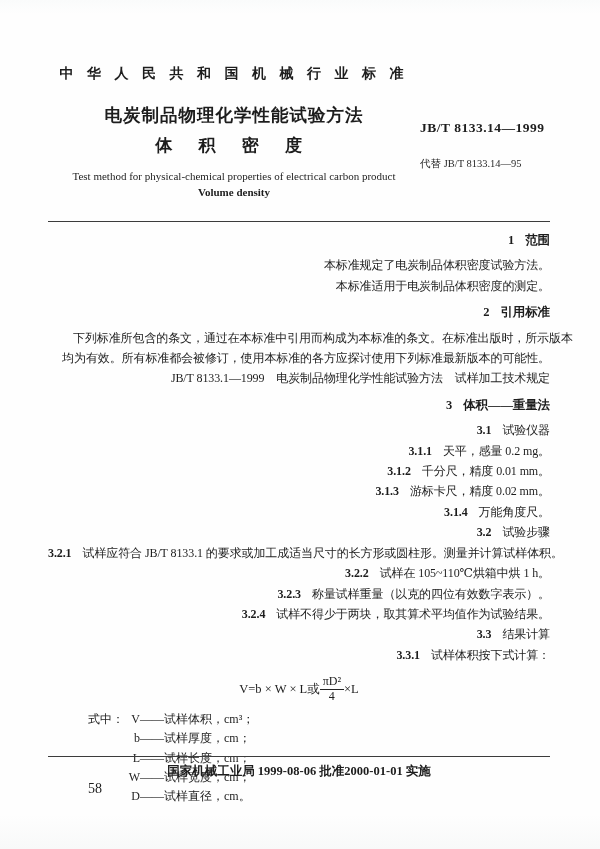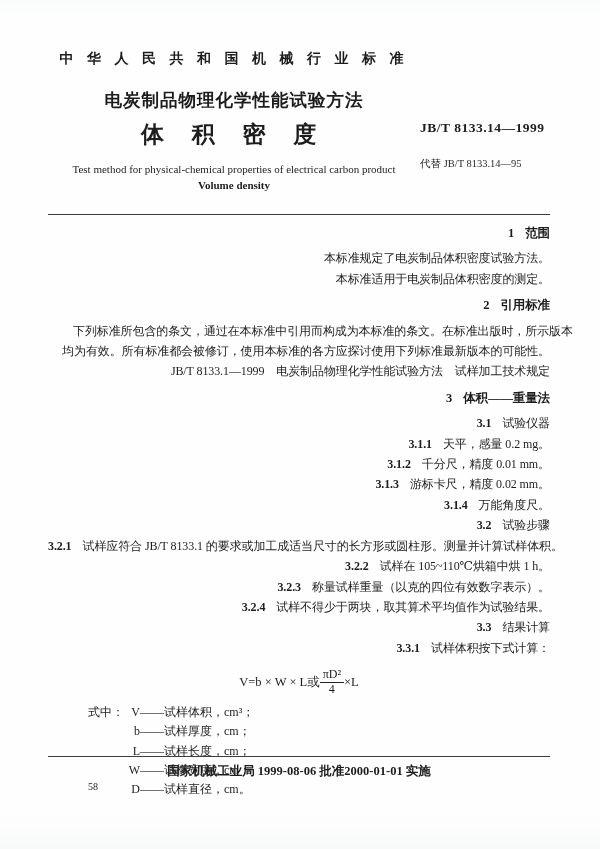--- a/index.html
+++ b/index.html
@@ -6,25 +6,25 @@
   body{
     width:600px;height:849px;position:relative;overflow:hidden;
     background:#fdfdfc;
     font-family:"Liberation Serif","DejaVu Serif",serif;
     color:#1d1d1d;
   }
   .page{position:absolute;inset:0;background:linear-gradient(180deg,#fafbfb 0,#fefefe 14px,#fefefe 96%,#f8f9f9 100%);}
   .content{position:absolute;left:48px;right:50px;top:0;}
 
   
-  .header{position:relative;padding-top:50px;}
+  .header{position:relative;padding-top:65px;}
   .header-main{width:372px;text-align:center;}
   .national{font-size:14px;font-weight:bold;letter-spacing:5px;white-space:nowrap;}
   .title-cn{font-size:17.5px;font-weight:bold;margin-top:20px;letter-spacing:1px;white-space:nowrap;}
-  .subtitle-cn{font-size:23px;font-weight:bold;margin-top:7px;letter-spacing:11px;white-space:nowrap;}
+  .subtitle-cn{font-size:17px;font-weight:bold;margin-top:7px;letter-spacing:11px;white-space:nowrap;}
   .title-en{font-size:11px;font-weight:normal;margin-top:13px;white-space:nowrap;}
   .title-en2{font-size:11px;font-weight:bold;margin-top:4px;}
   .header-side{position:absolute;left:372px;top:120px;width:140px;}
   .std-no{font-size:13.5px;font-weight:bold;white-space:nowrap;letter-spacing:.5px;}
   .replaces{font-size:10.5px;margin-top:21px;white-space:nowrap;color:#2a2a2a;}
 
   .rule-top{position:relative;margin-top:23px;border:0;border-top:1.6px solid #3c3c3c;height:0;}
 
   
   .body{margin-top:3px;text-align:right;}
@@ -44,21 +44,21 @@
   
   .where{margin-top:4px;margin-left:40px;}
   .where-line{font-size:12px;line-height:19.3px;white-space:nowrap;}
   .where-label{display:inline-block;width:38px;}
   .sym{display:inline-block;min-width:14px;text-align:right;}
 
   
   .footer-rule{position:absolute;left:48px;right:50px;top:756px;border-top:1.6px solid #3c3c3c;height:0;}
   .footer{position:absolute;left:48px;right:50px;top:763px;display:flex;justify-content:center;
           font-size:12.5px;font-weight:bold;white-space:nowrap;}
-  .page-num{position:absolute;left:56px;top:781px;font-size:10px;padding-left:32px;}
+  .page-num{position:absolute;left:56px;top:781px;font-size:14px;padding-left:32px;}
 </style>
 </head>
 <body>
 
 <div class="page">
   <div class="content">
 
     <div class="header">
       <div class="header-main">
         <div class="national">中 华 人 民 共 和 国 机 械 行 业 标 准</div>

